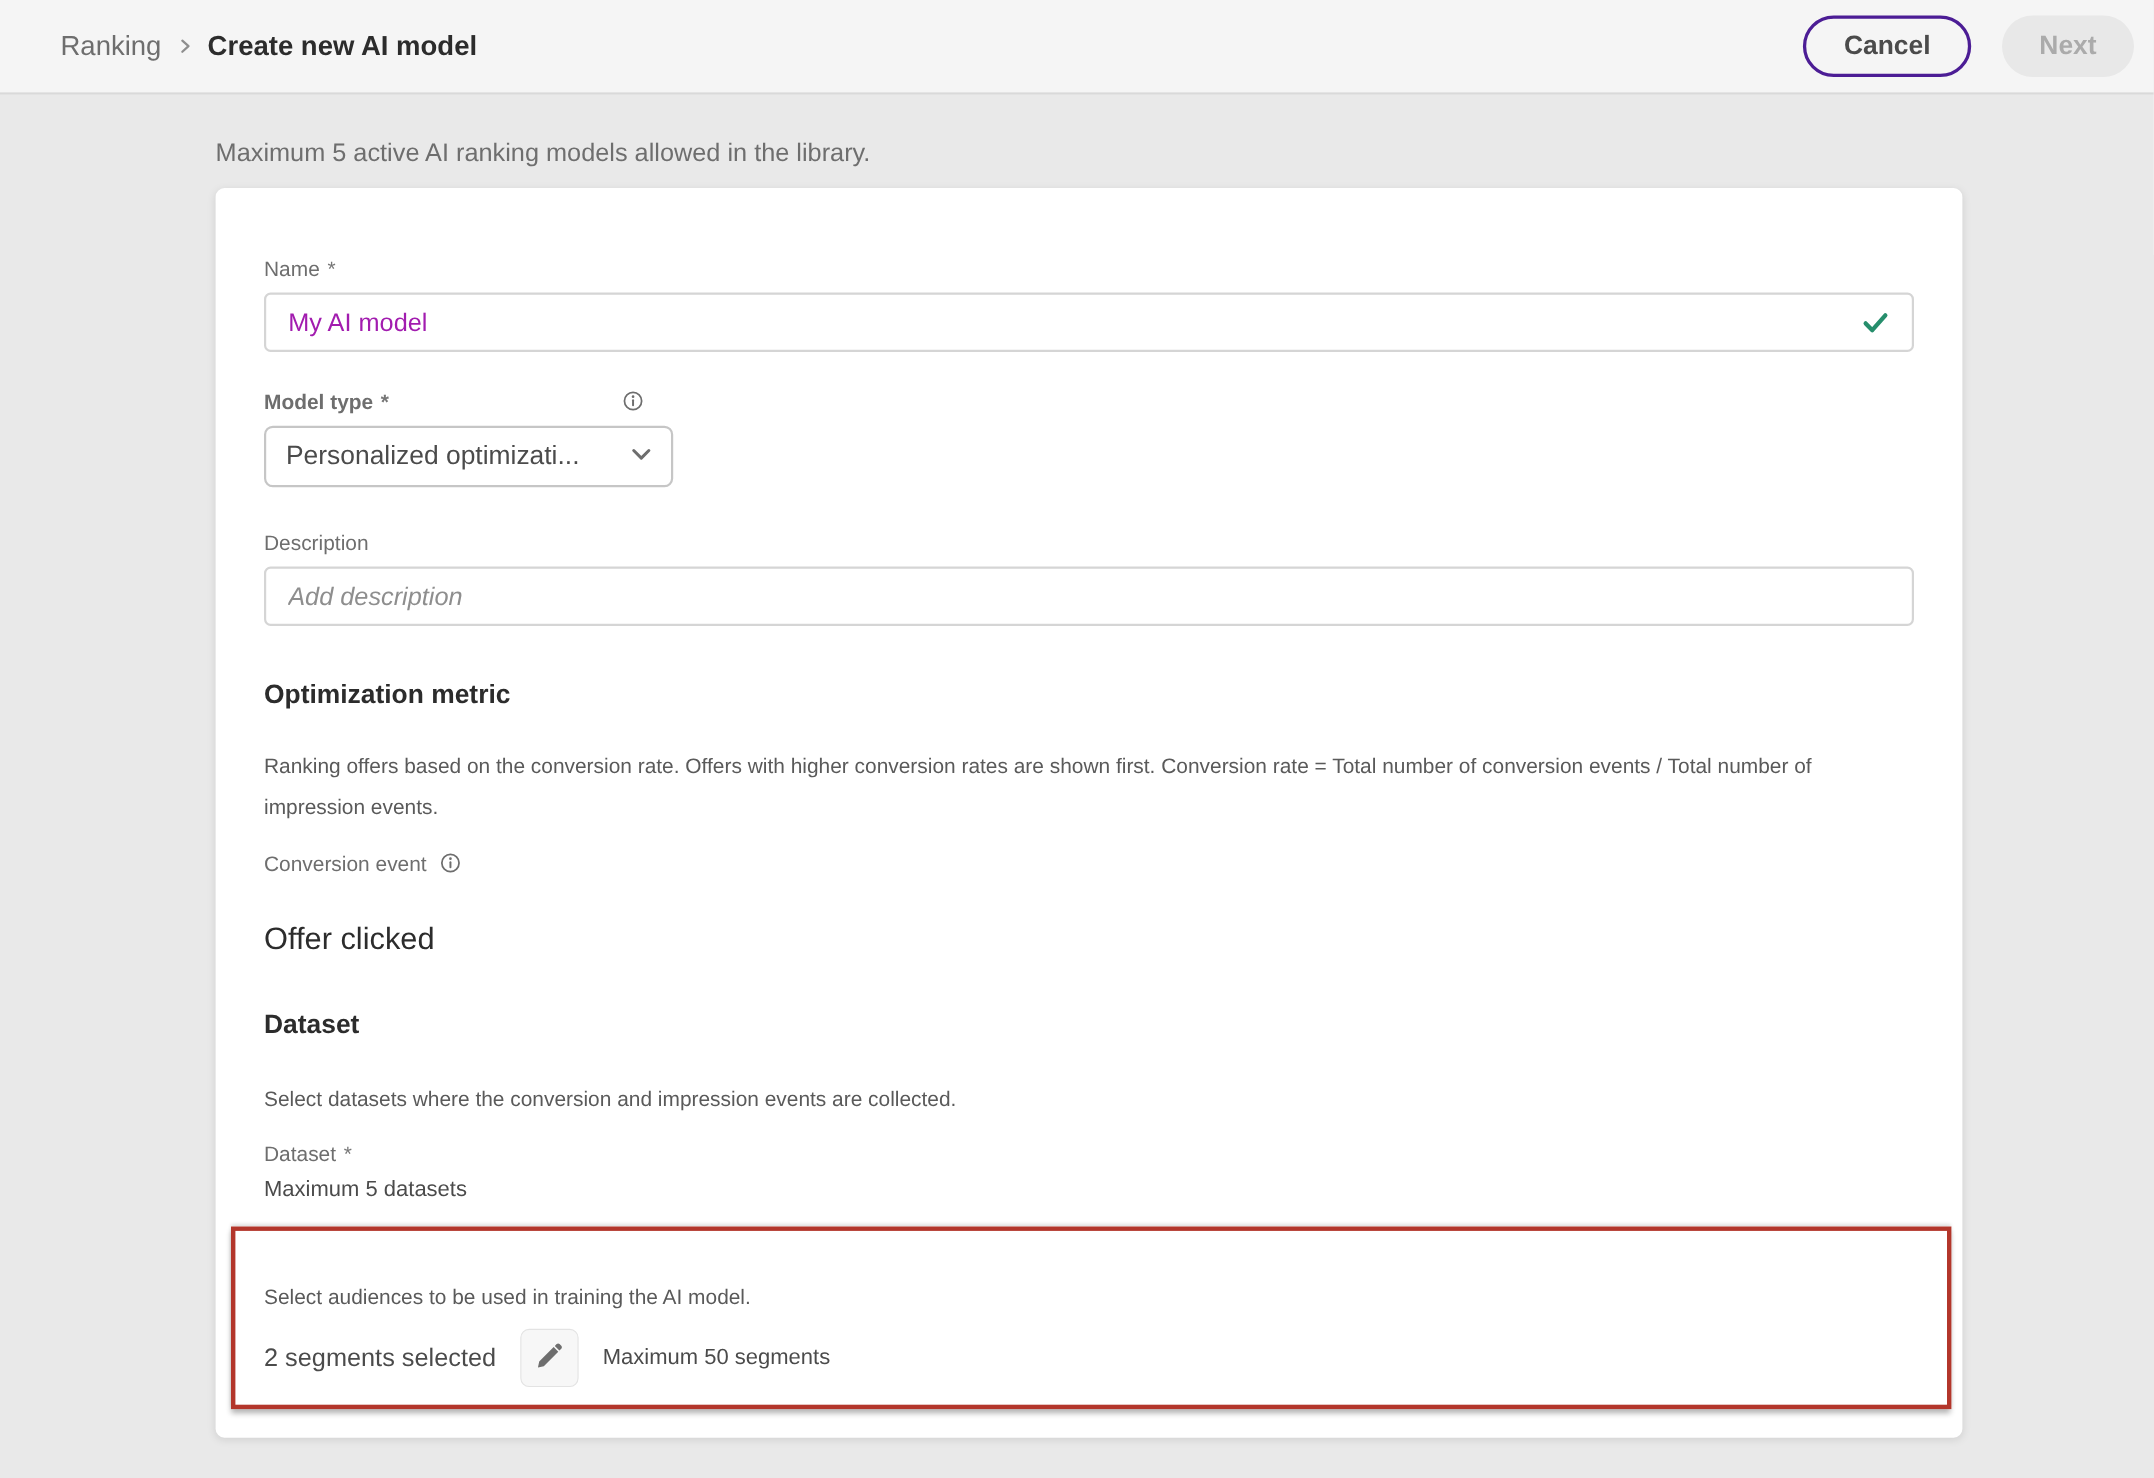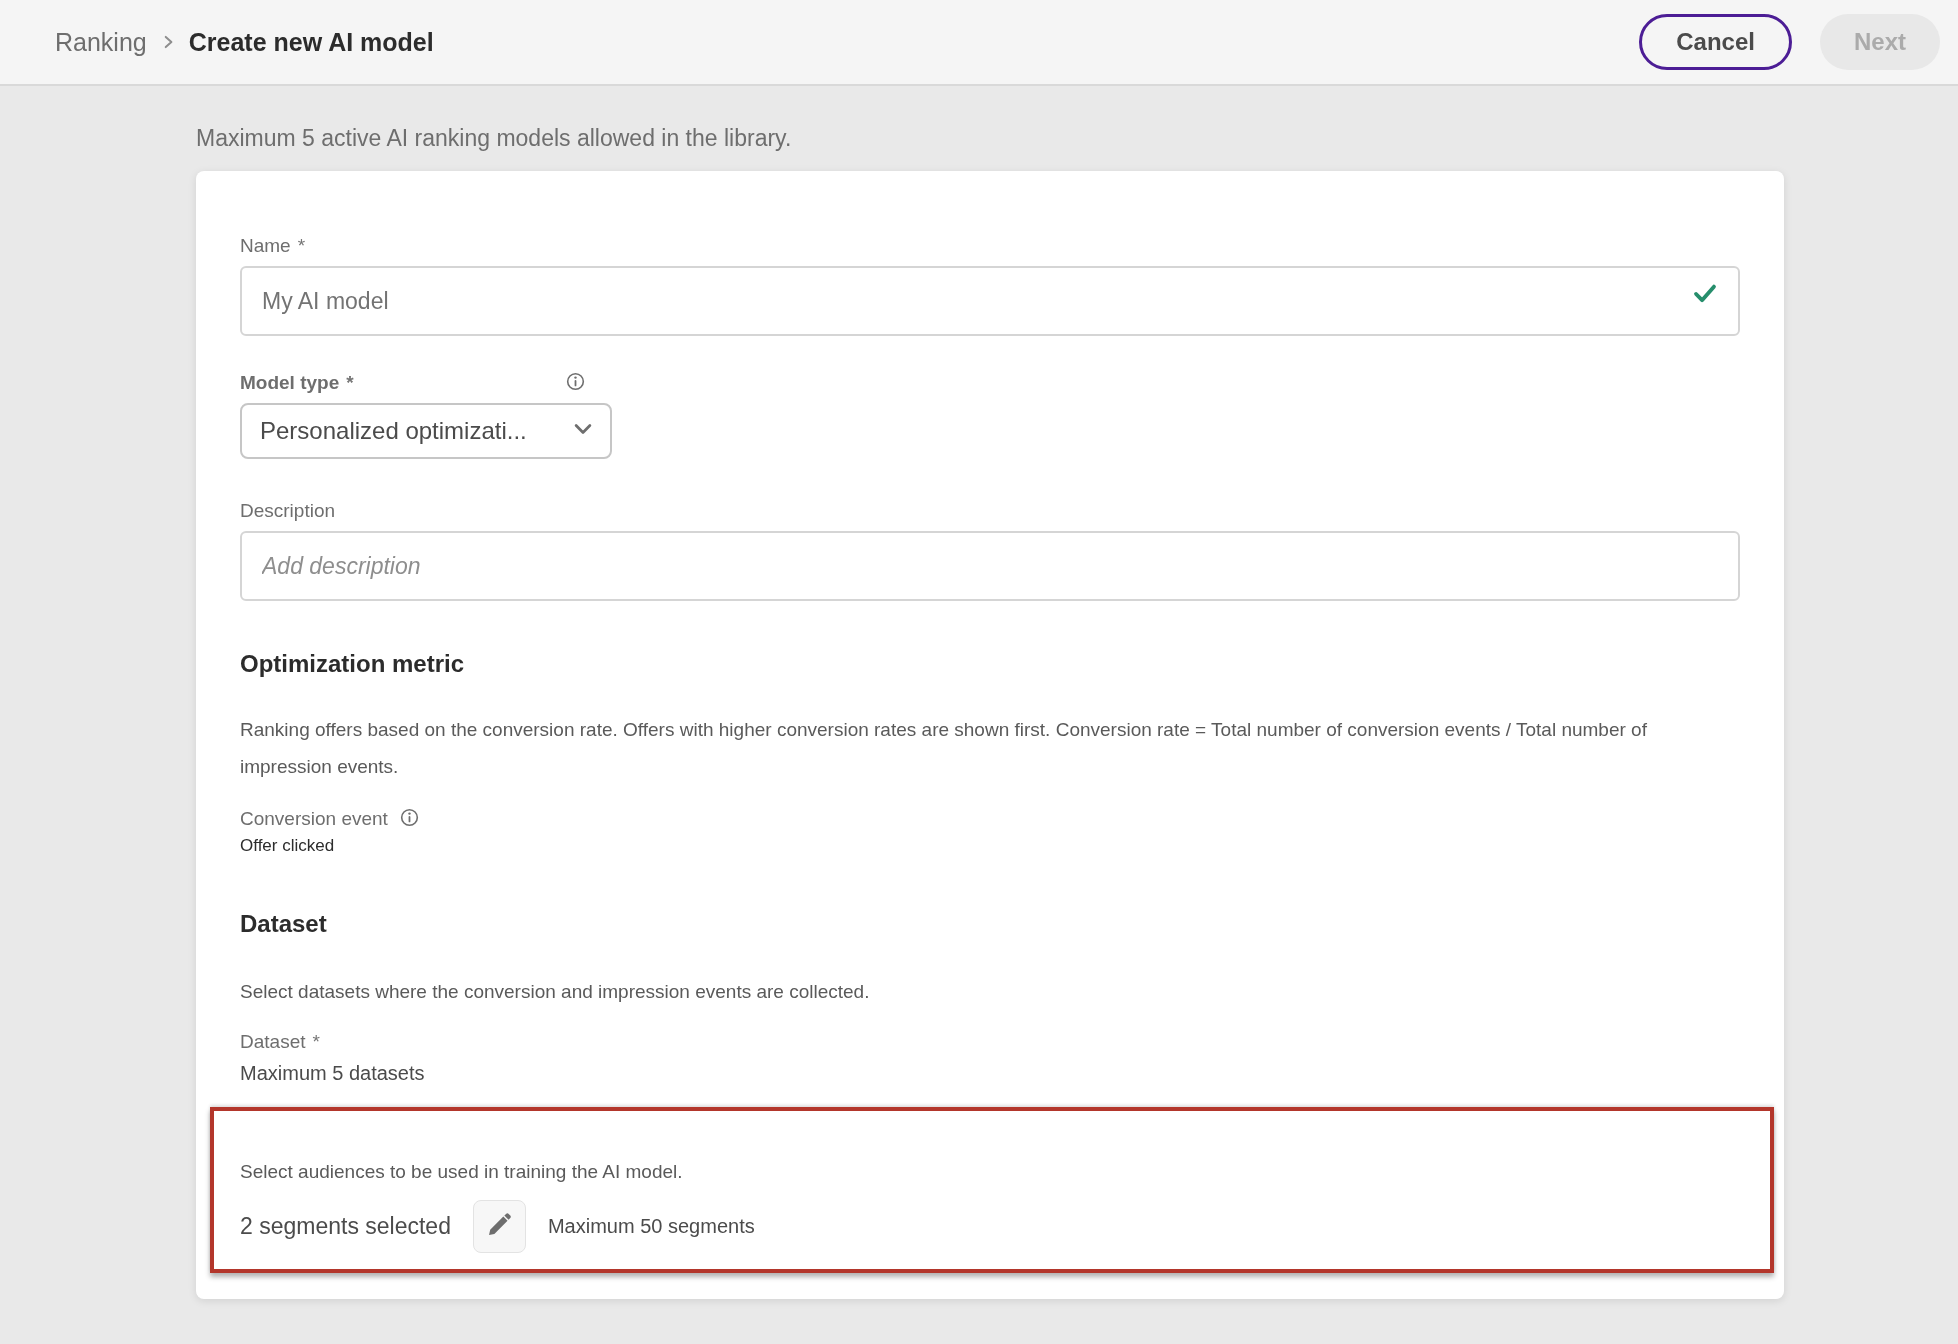--- a/index.html
+++ b/index.html
@@ -63,27 +63,27 @@
     font-size:19px;
     color:#6e6e6e;
     line-height:24px;
     display:flex;
     align-items:center;
   }
   .req { color:#767676; margin-left:7px; font-size:19px; }
 
   .text-input {
     width:1500px;
-    height:70px;
+    height:54px;
     border:2px solid #d5d5d5;
     border-radius:6px;
     padding:0 20px;
     font-family:"Liberation Sans", sans-serif;
     font-size:23px;
-    color:#737373;
+    color:#a21caf;
     background:#fff;
     outline:none;
   }
   .text-input::placeholder { color:#8e8e8e; font-style:italic; }
   .input-wrap { position:relative; width:1500px; }
   .input-valid-icon {
     position:absolute;
     right:22px; top:15px;
   }
 
@@ -101,21 +101,21 @@
     padding:0 16px 0 18px;
     cursor:pointer;
   }
   .dropdown .dd-text { font-size:24px; color:#4b4b4b; white-space:nowrap; }
   .dropdown .dd-text.placeholder { color:#8e8e8e; font-style:italic; font-size:23px; }
 
   .section-heading { font-size:24px; font-weight:700; color:#2c2c2c; line-height:30px; }
   .para { font-size:19px; color:#5a5a5a; line-height:37px; max-width:1460px; }
 
   .inline-label { display:flex; align-items:center; gap:12px; }
-  .value-text { font-size:17px; color:#2c2c2c; line-height:30px; }
+  .value-text { font-size:28px; color:#2c2c2c; line-height:30px;margin-top:40px; }
 
   .dd-row { display:flex; align-items:center; gap:20px; }
   .hint { font-size:20px; color:#4b4b4b; }
 
   .audiences-box {
     width:1564px;
     margin-left:-30px;
     border:4px solid #b3362b;
     box-shadow:0 4px 5px rgba(0,0,0,0.30), 0 -2px 3px rgba(0,0,0,0.12);
     padding:26px 0 16px 26px;

